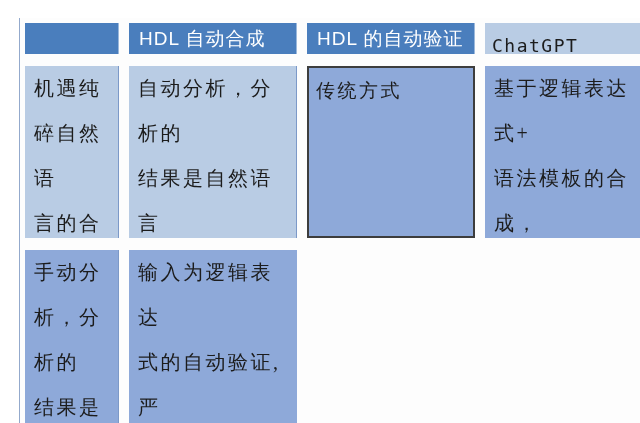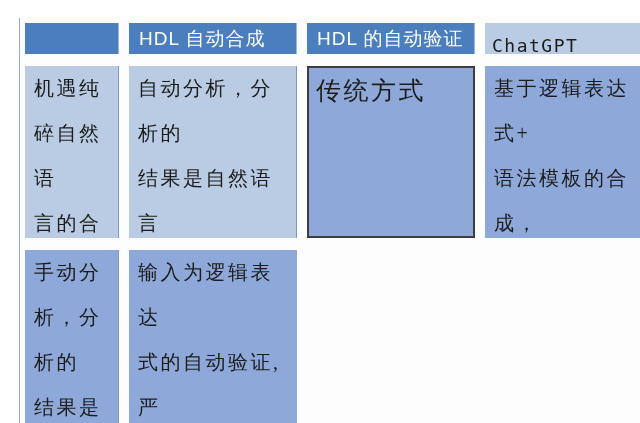--- a/index.html
+++ b/index.html
@@ -50,21 +50,21 @@
   .row1 { background: #b9cce4; }
   .row2 { background: #8ea9d9; }
   .vsep { border-right: 1px solid #7c99c8; }
 
   .label-cell {
     font-family: "DejaVu Sans Mono", monospace;
     font-size: 18px;
     letter-spacing: 1.5px;
     padding-left: 7px;
   }
-  .label-cell.cjk { font-family: "Liberation Serif", serif; font-size: 25px; letter-spacing: 2.5px; }
+  .label-cell.cjk { font-family: "Liberation Serif", serif; font-size: 19px; letter-spacing: 2.5px; }
 
   .dark-border {
     border: 2px solid #3d3d3d !important;
     padding-left: 7px;
   }
 
   .scrollbar-fragment {
     position: absolute;
     left: 635px;
     top: 46px;

